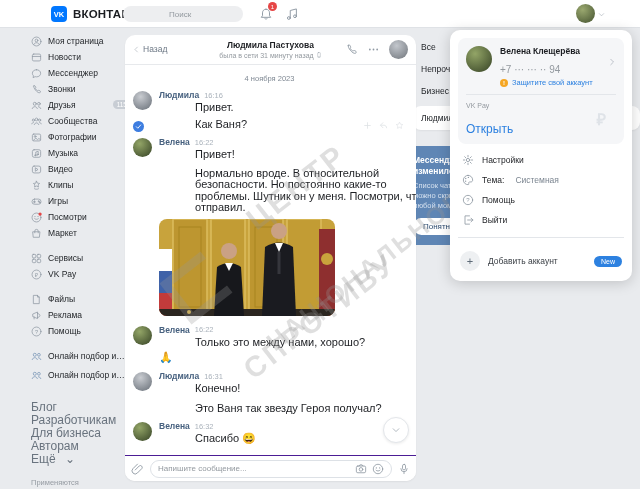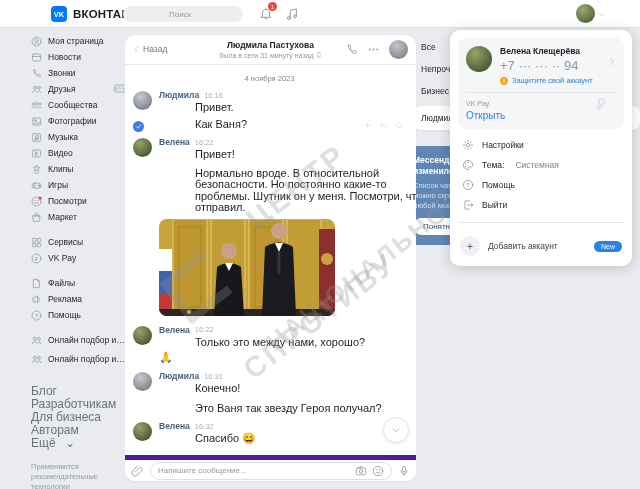--- a/index.html
+++ b/index.html
@@ -50,21 +50,21 @@
   .mbody { flex:1; min-width:0; }
   .mname-row { display:flex; align-items:center; gap:5px; }
   .mname { font-size:8.5px; font-weight:bold; color:#47617f; cursor:pointer; }
   .mtime { font-size:7.5px; color:#aab2bb; }
   .mtext { font-size:11px; color:#1d1f23; line-height:11.5px; margin-top:2px; width:238px;margin-left:36px; }
   .memoji { font-size:11px; margin-top:3px; }
   .readmark { position:absolute; left:0; top:2px; width:11px; height:11px; border-radius:50%; background:#3d7de0; display:flex; align-items:center; justify-content:center; }
   .hover-acts { position:absolute; right:2px; top:2px; display:flex; gap:7px; opacity:.55; }
   .img-bubble { width:176px; height:97px; border-radius:8px; overflow:hidden; margin:5px 0 7px; position:relative; cursor:pointer; }
   .scrolldown { position:absolute; right:7px; bottom:38px; width:26px; height:26px; border-radius:50%; background:#fff; border:1px solid #e3e6ea; box-shadow:0 1px 3px rgba(0,0,0,.08); display:flex; align-items:center; justify-content:center; cursor:pointer; }
-  .composer { position:absolute; left:0; bottom:0; width:100%; height:26px; border-top:5px solid #4c1d95; background:#fff; display:flex; align-items:center; padding:0 6px; gap:6px; }
+  .composer { position:absolute; left:0; bottom:0; width:100%; height:26px; border-top:1px solid #4c1d95; background:#fff; display:flex; align-items:center; padding:0 6px; gap:6px; }
   .comp-input { flex:1; height:18px; border:1px solid #dde1e6; border-radius:9px; display:flex; align-items:center; padding:0 7px; gap:5px; }
   .comp-input input { flex:1; border:none; outline:none; font-size:8px; color:#1d1f23; background:transparent; font-family:"Liberation Sans",sans-serif; }
   .comp-input input::placeholder { color:#93999f; }
 
   
   #rightpanel { position:absolute; left:403px; top:36px; width:237px; z-index:4; }
   .rp-filter { font-size:8.5px; color:#24272b; padding:6px 0 6px 18px; cursor:pointer; }
   .rp-chat { background:#fff; border-radius:8px; height:24px; display:flex; align-items:center; padding:0 8px; margin:4px 0 0 10px; font-size:8.5px; color:#24272b; cursor:pointer; box-shadow:0 1px 2px rgba(0,0,0,.05); }
   .promo { position:absolute; left:0; top:110px; width:229px; border-radius:10px; background:#5f86b5; color:#fff; padding:9px 10px 10px; }
   .promo .pt { font-size:8.5px; font-weight:bold; line-height:11px; width:70px; }
@@ -75,28 +75,28 @@
   #watermark { position:absolute; left:0; top:0; width:640px; height:489px; z-index:15; pointer-events:none; }
   .wm-t { position:absolute; font-weight:bold; color:rgba(150,150,150,.30); letter-spacing:3px; transform:rotate(-38deg); white-space:nowrap; }
   .wm-logo { position:absolute; left:170px; top:262px; width:52px; height:52px; border:9px solid rgba(150,150,150,.28); border-right:none; transform:rotate(-38deg); }
 
   
   #dropdown { position:absolute; left:450px; top:30px; width:182px; background:#fff; border-radius:10px; box-shadow:0 2px 14px rgba(0,0,0,.18); z-index:30; padding:8px; }
   .dd-card { background:#f5f6f8; border-radius:8px; padding:8px; position:relative; }
   .dd-prof { display:flex; gap:8px; cursor:pointer; }
   .dd-ava { width:26px; height:26px; border-radius:50%; background:radial-gradient(circle at 35% 30%, #93a567, #4c5a35 75%); flex:0 0 26px; }
   .dd-name { font-size:8.5px; font-weight:bold; color:#1b1d21; }
-  .dd-phone { font-size:13px; color:#93999f; margin-top:2px; }
+  .dd-phone { font-size:10px; color:#93999f; margin-top:8px; }
   .dd-protect { display:flex; align-items:center; gap:4px; margin-top:3px; }
   .dd-protect .warn { width:8px; height:8px; border-radius:50%; background:#f5a623; color:#fff; font-size:6px; font-weight:bold; display:flex; align-items:center; justify-content:center; }
   .dd-protect .ptxt { font-size:7.5px; color:#2d81e0; }
   .dd-chev { position:absolute; right:8px; top:20px; }
   .dd-div { height:1px; background:#e3e6ea; margin:7px 0; }
   .vkpay-lbl { font-size:7px; color:#93999f; }
-  .vkpay-open { font-size:10px; color:#2d81e0; margin-top:3px; cursor:pointer; }
+  .vkpay-open { font-size:12px; color:#2d81e0; margin-top:13px; cursor:pointer; }
   .vkpay-r { position:absolute; right:10px; bottom:6px; font-size:16px; font-weight:bold; color:#dfe3e8; }
   .dd-item { display:flex; align-items:center; gap:8px; height:20px; padding:0 4px; font-size:8.5px; color:#1d1f23; cursor:pointer; border-radius:5px; }
   .dd-theme-val { color:#7b8590; margin-left:3px; }
   .dd-foot { display:flex; align-items:center; gap:8px; padding:6px 2px 2px; cursor:pointer; }
   .plus-circ { width:20px; height:20px; border-radius:50%; background:#eef0f2; display:flex; align-items:center; justify-content:center; color:#5d6a77; font-size:11px; }
   .dd-add { font-size:8.5px; color:#3a3f45; }
   .new-pill { margin-left:auto; background:#2d81e0; color:#fff; font-size:7px; border-radius:8px; padding:2px 7px; }
 </style>
 </head>
 <body>
@@ -137,20 +137,26 @@
         <path class="ico" d="M4 12.4c.8-1.8 2.3-2.6 4-2.6s3.2.8 4 2.6"></path>
       </svg>
     <span class="lbl">Моя страница</span>
   </div>
   <div class="side-item">
     <svg width="11" height="11" viewBox="0 0 16 16">
         <rect class="ico" x="2" y="3" width="12" height="10" rx="2"></rect>
         <line class="ico" x1="2" y1="6.5" x2="14" y2="6.5"></line>
       </svg>
     <span class="lbl">Новости</span>
+  </div>
+  <div class="side-item">
+    <svg width="11" height="11" viewBox="0 0 16 16">
+        <path class="ico" d="M8 2.5c3.6 0 6 2.3 6 5.2s-2.4 5.2-6 5.2c-.7 0-1.4-.1-2-.3L3 14l.6-2.6C2.6 10.4 2 9.1 2 7.7c0-2.9 2.4-5.2 6-5.2z"></path>
+      </svg>
+    <span class="lbl">Мессенджер</span>
   </div>
   <div class="side-item">
     <svg width="11" height="11" viewBox="0 0 16 16">
         <path class="ico" d="M4 2.8c.8-.6 1.8-.4 2.2.4l.7 1.4c.3.6 0 1.3-.5 1.7 0 0 .3 1.2 1.4 2.2 1 1 2.2 1.3 2.2 1.3.4-.5 1.1-.8 1.7-.5l1.4.7c.8.4 1 1.4.4 2.2-2.8 3-11-6.5-9.5-9.4z"></path>
       </svg>
     <span class="lbl">Звонки</span>
   </div>
   <div class="side-item">
     <svg width="11" height="11" viewBox="0 0 16 16">
         <circle class="ico" cx="5.5" cy="5.5" r="2.2"></circle>

